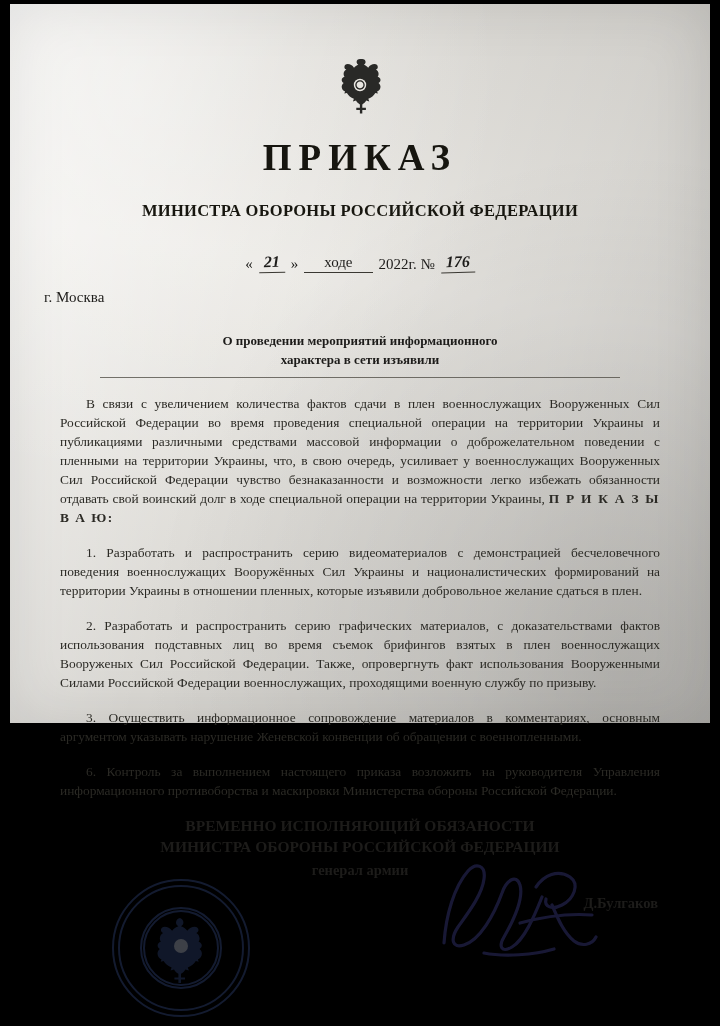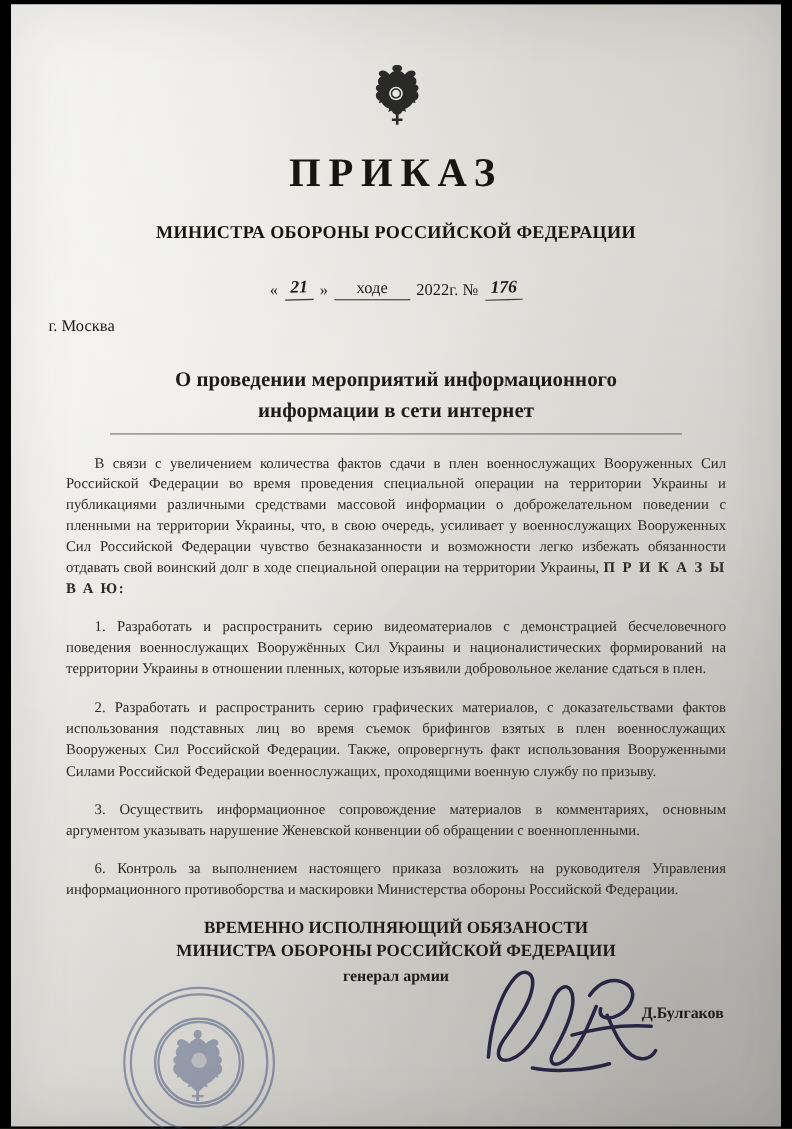--- a/index.html
+++ b/index.html
@@ -17,21 +17,21 @@
     position: relative;
     width: 720px;
     height: 1026px;
     background: #000;
   }
   .paper {
     position: absolute;
     left: 10px;
     top: 4px;
     width: 700px;
-    height: 1020px;
+    height: 719px;
     background: #e9e7e2;
     background-image:
       linear-gradient(105deg, rgba(255,255,255,0.55) 0%, rgba(255,255,255,0.0) 35%, rgba(0,0,0,0.05) 72%, rgba(0,0,0,0.12) 100%),
       linear-gradient(190deg, rgba(0,0,0,0.06) 0%, rgba(255,255,255,0.10) 40%, rgba(0,0,0,0.08) 100%);
     color: #1d1c1a;
     box-shadow: inset 0 0 60px rgba(0,0,0,0.10);
   }
   .paper::after {
     content: "";
     position: absolute;
@@ -106,21 +106,21 @@
   .city {
     text-align: left;
     font-size: 15px;
     margin-top: 16px;
   }
 
   
   .subject {
     text-align: center;
     font-weight: bold;
-    font-size: 19px;
+    font-size: 13px;
     margin-top: 26px;
     line-height: 1.45;
   }
   .subject-rule {
     width: 520px;
     height: 1px;
     background: #4a473f;
     margin: 7px auto 0 auto;
     opacity: 0.75;
   }
@@ -216,21 +216,21 @@
         <span class="quote">»</span>
         <span class="underlined">ходе</span>
         <span>2022г. №</span>
         <span class="hand">176</span>
       </div>
 
       <div class="city">г. Москва</div>
 
       <div class="subject">
         <div>О проведении мероприятий информационного</div>
-        <div>информации в сети интернет</div>
+        <div>характера в сети изъявили</div>
       </div>
       <div class="subject-rule"></div>
 
       <div class="body-text">
         <p><span>В связи с увеличением количества фактов сдачи в плен военнослужащих Вооруженных Сил Российской Федерации во время проведения специальной операции на территории Украины и публикациями различными средствами массовой информации о доброжелательном поведении с пленными на территории Украины, что, в свою очередь, усиливает у военнослужащих Вооруженных Сил Российской Федерации чувство безнаказанности и возможности легко избежать обязанности отдавать свой воинский долг в ходе специальной операции на территории Украины,</span> <span class="bold-sp">П Р И К А З Ы В А Ю:</span></p>
         <p>1. Разработать и распространить серию видеоматериалов с демонстрацией бесчеловечного поведения военнослужащих Вооружённых Сил Украины и националистических формирований на территории Украины в отношении пленных, которые изъявили добровольное желание сдаться в плен.</p>
         <p>2. Разработать и распространить серию графических материалов, с доказательствами фактов использования подставных лиц во время съемок брифингов взятых в плен военнослужащих Вооруженых Сил Российской Федерации. Также, опровергнуть факт использования Вооруженными Силами Российской Федерации военнослужащих, проходящими военную службу по призыву.</p>
         <p>3. Осуществить информационное сопровождение материалов в комментариях, основным аргументом указывать нарушение Женевской конвенции об обращении с военнопленными.</p>
         <p>6. Контроль за выполнением настоящего приказа возложить на руководителя Управления информационного противоборства и маскировки Министерства обороны Российской Федерации.</p>
       </div>

